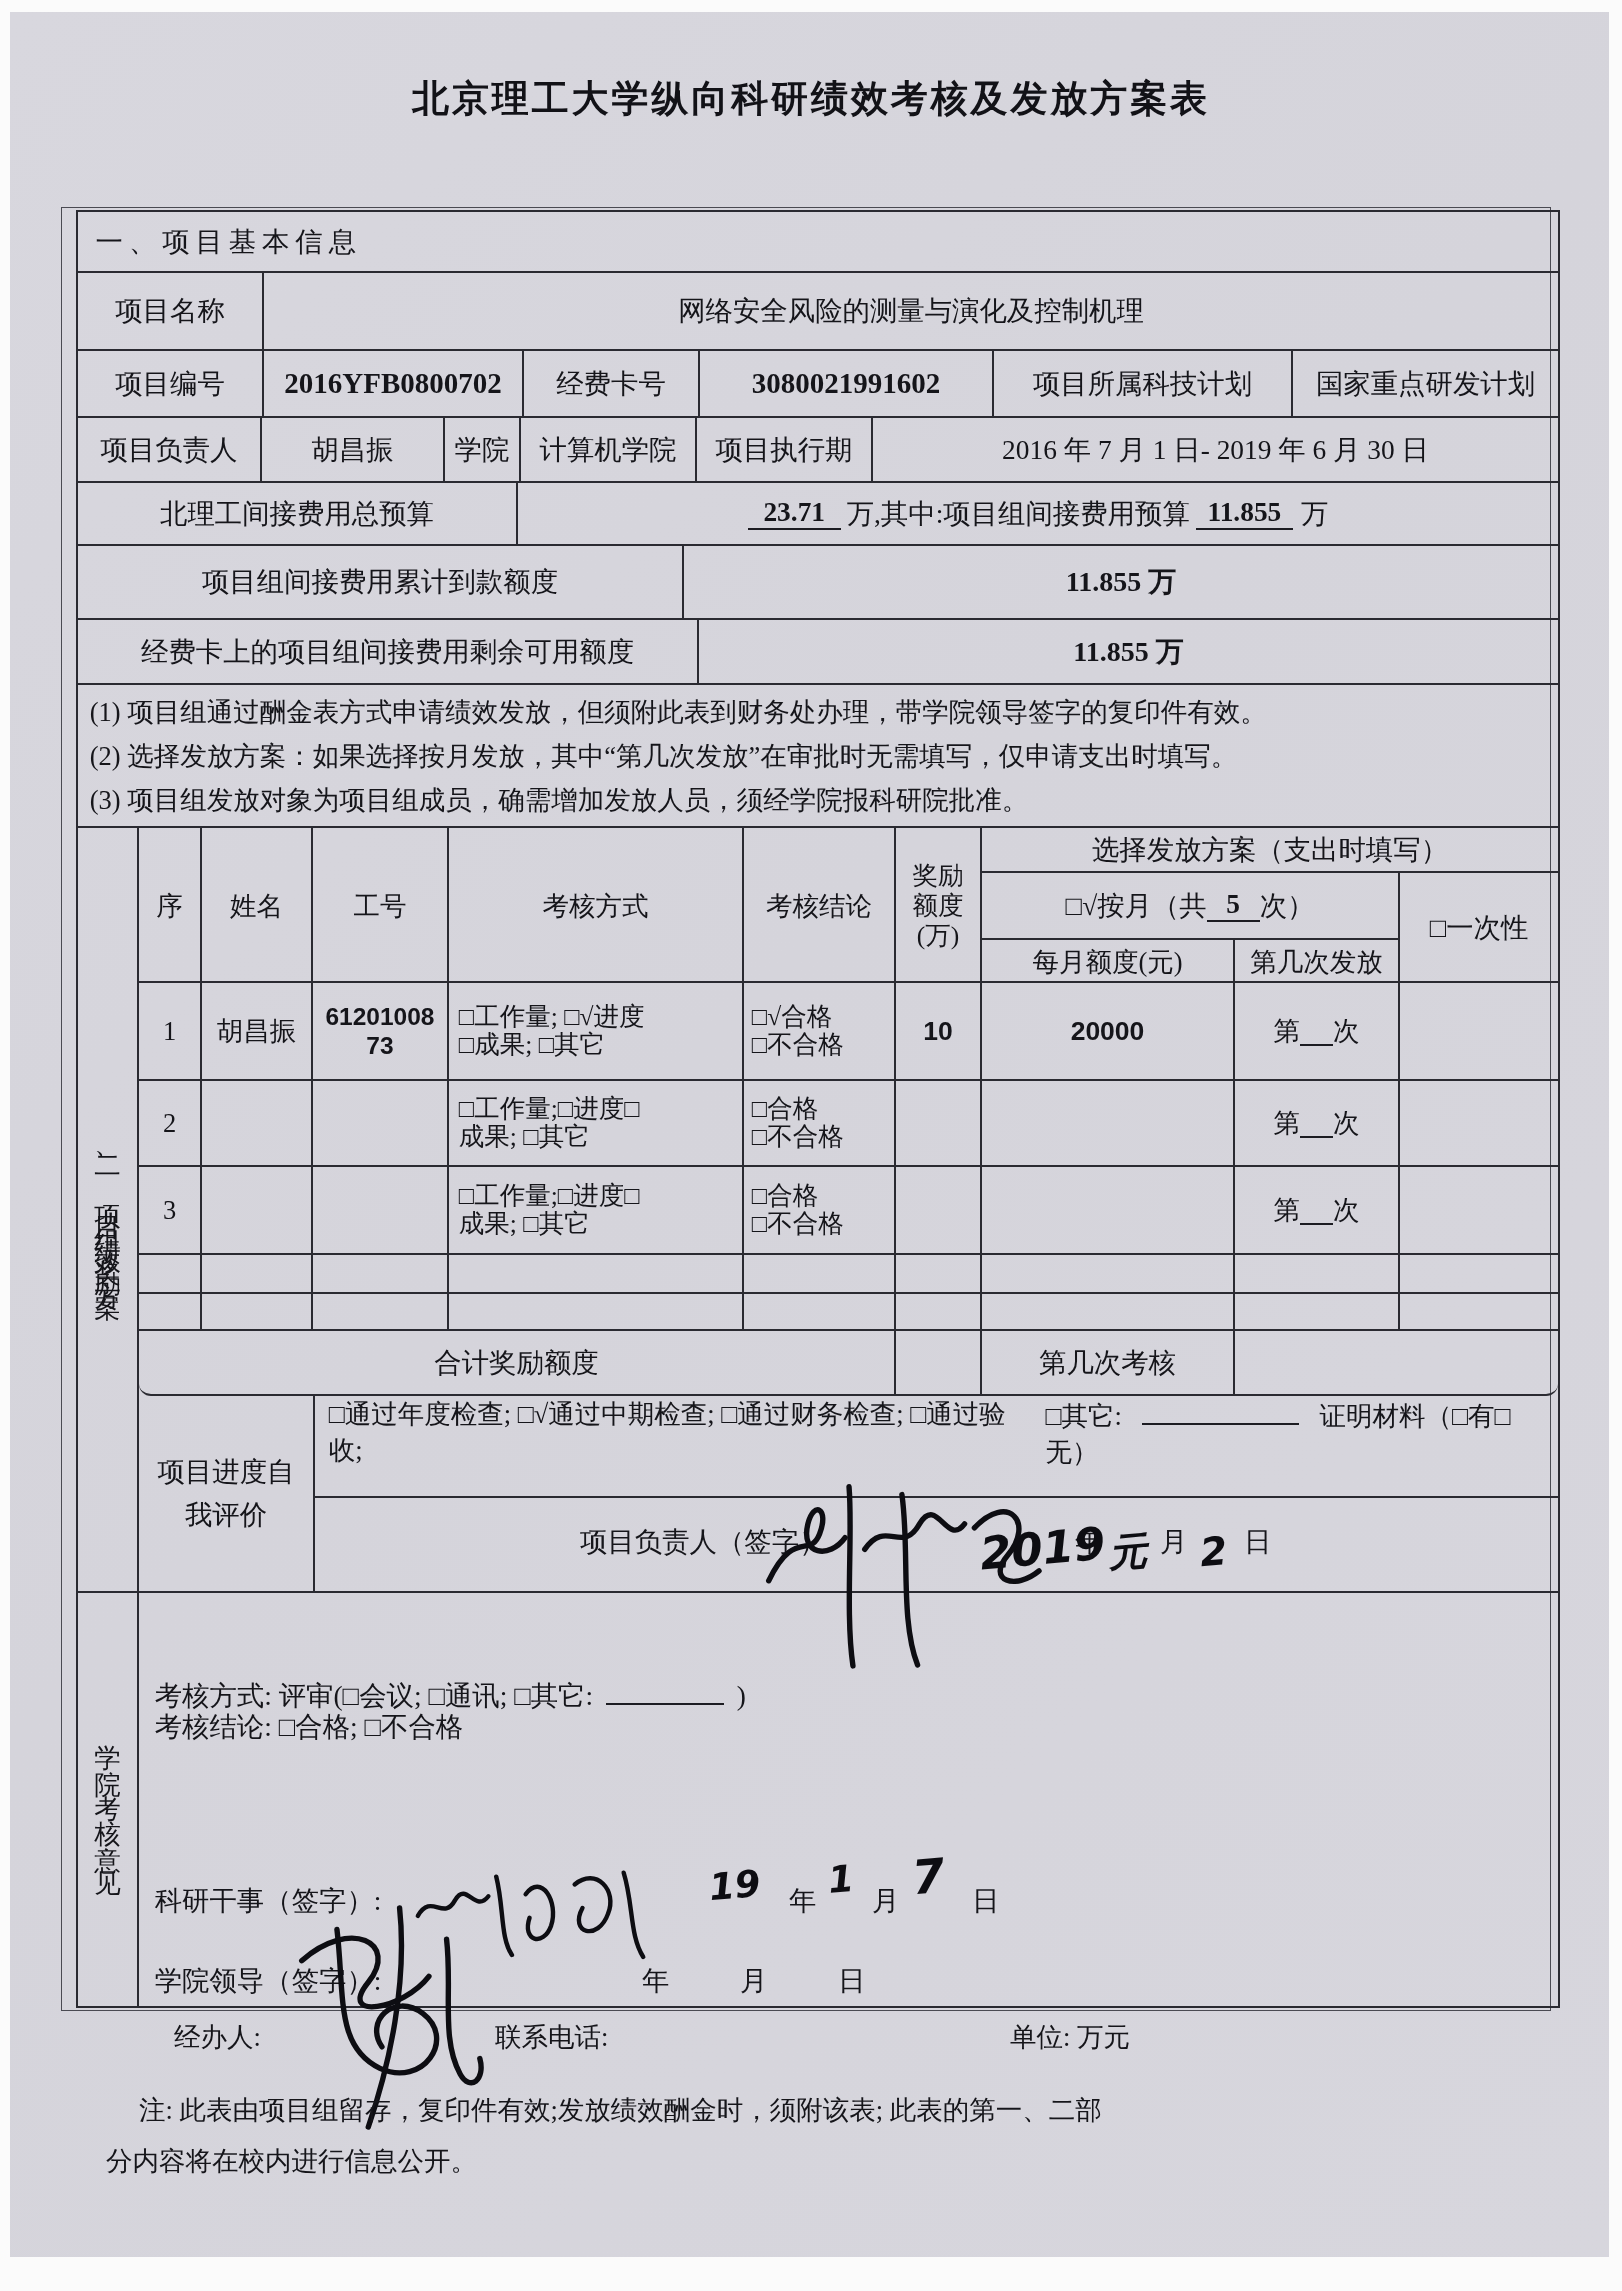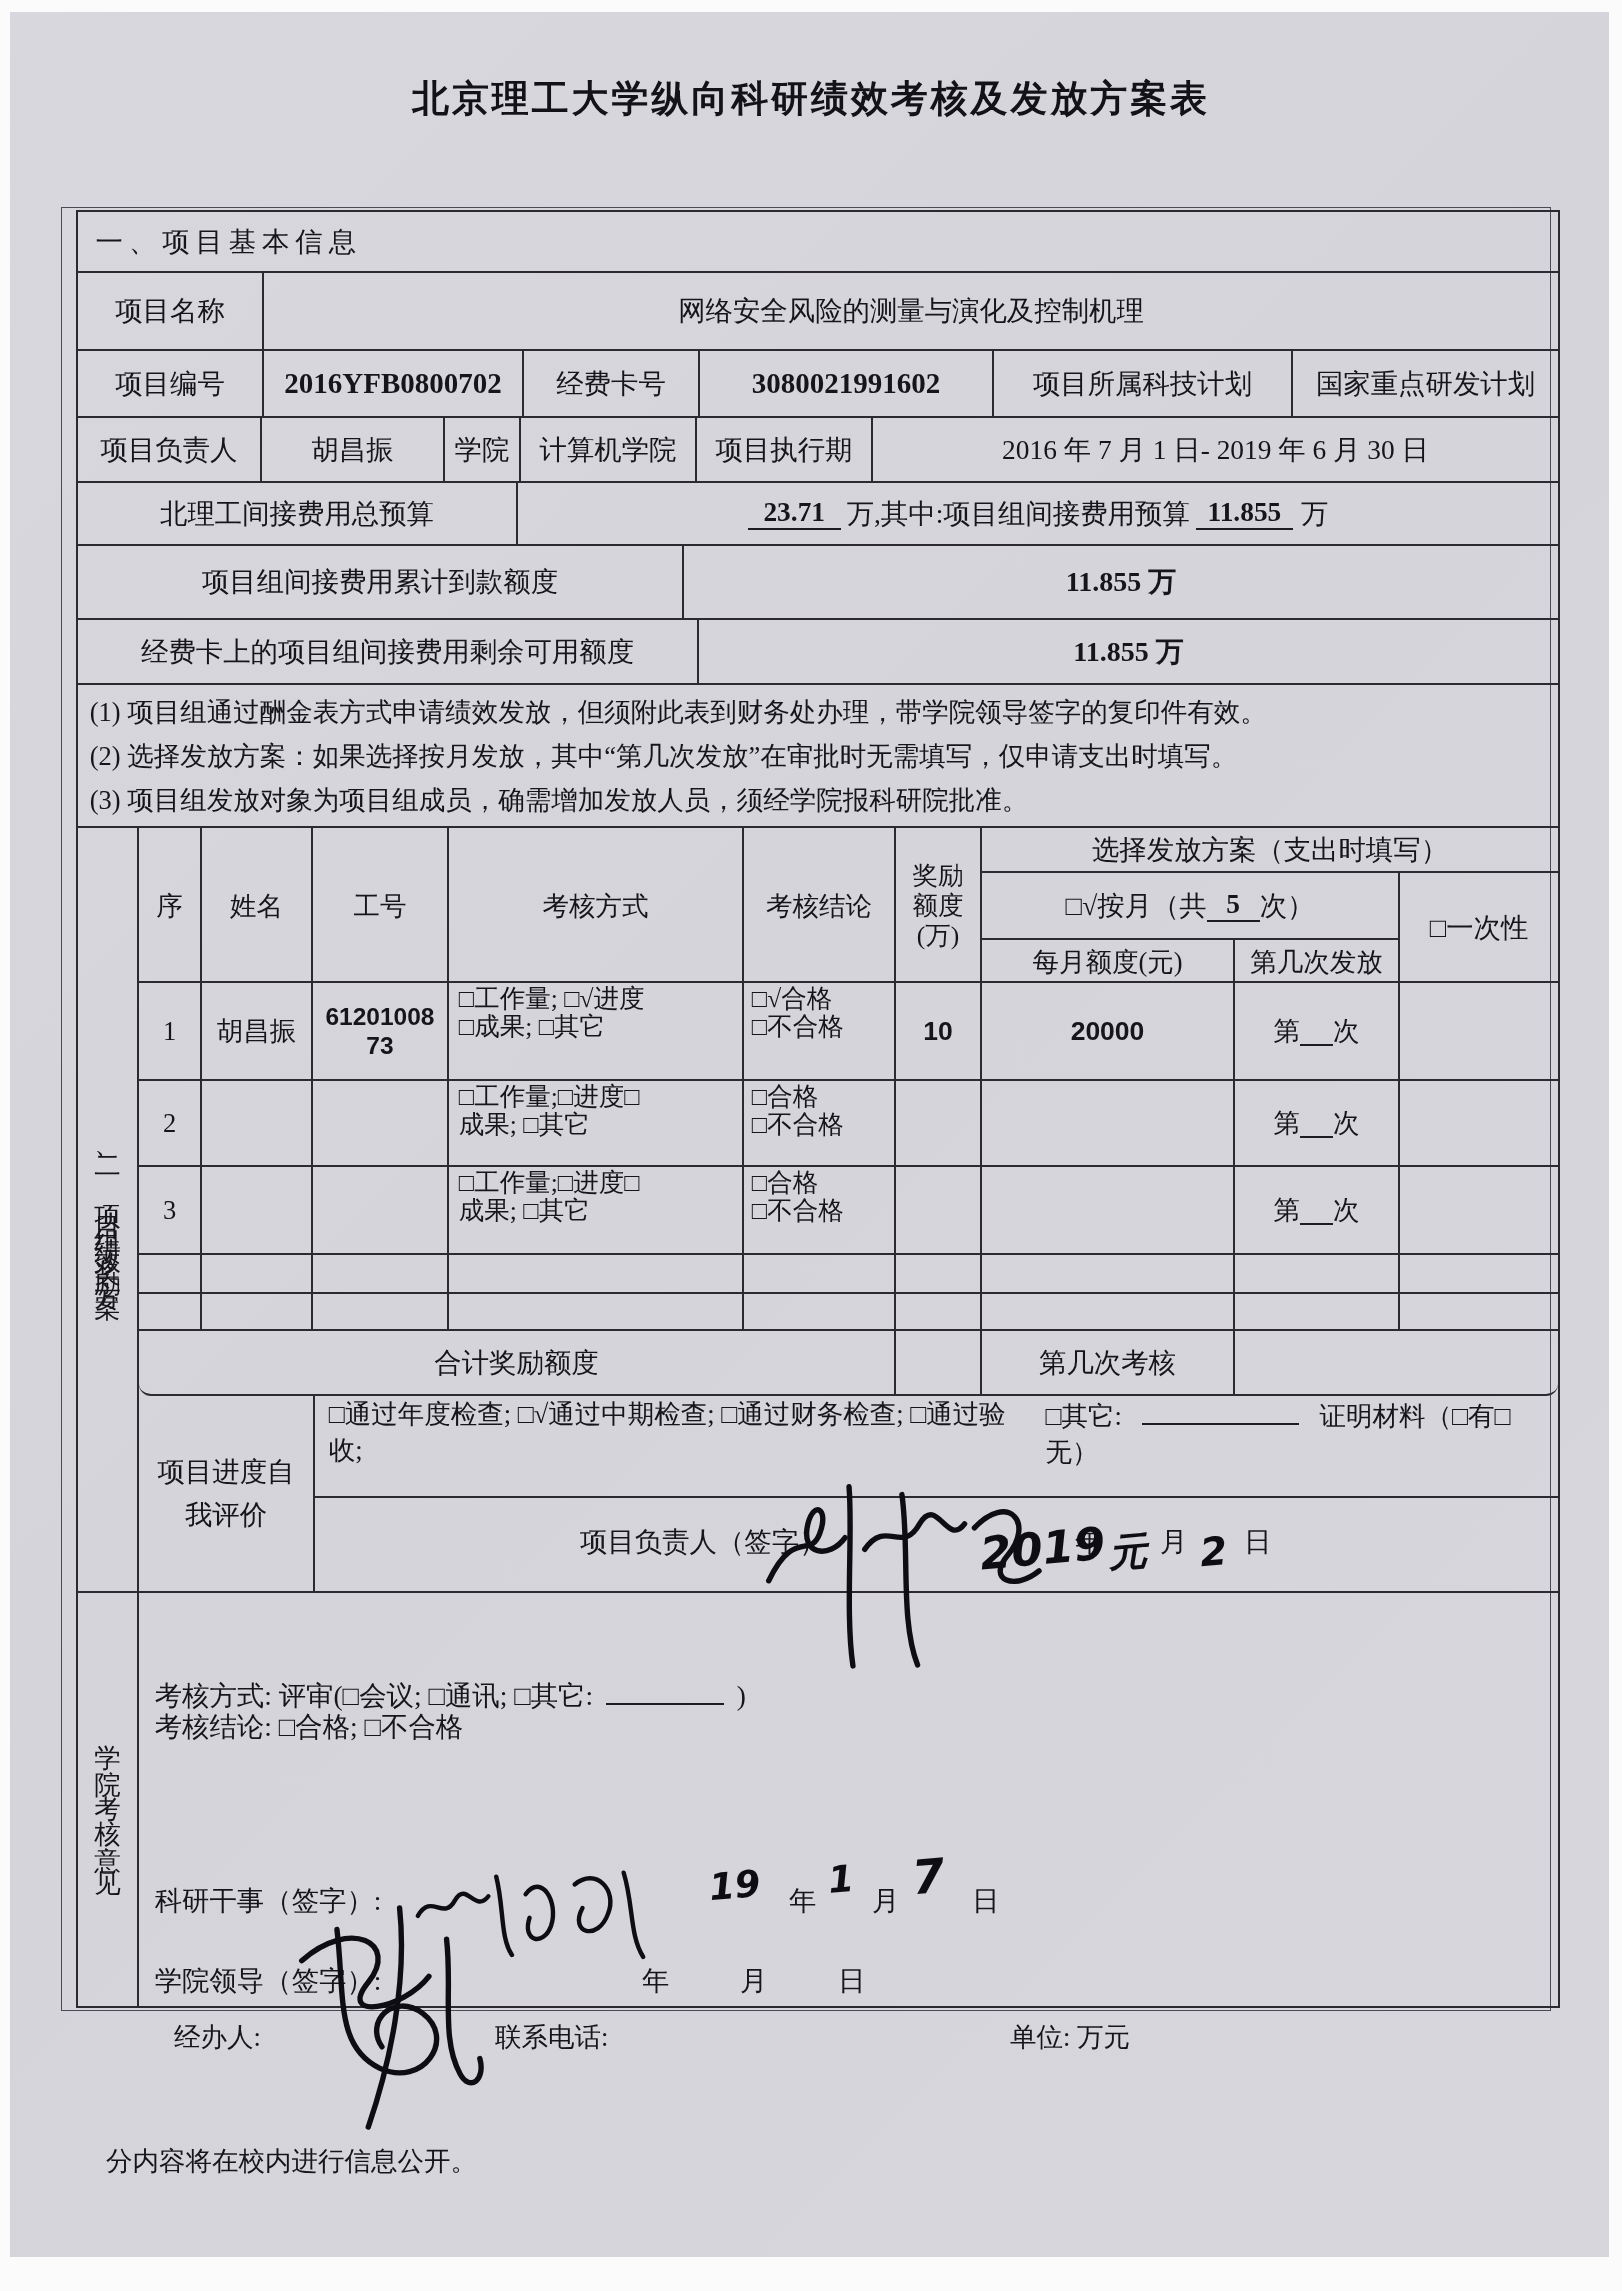--- a/index.html
+++ b/index.html
@@ -30,21 +30,21 @@
   .ul{border-bottom:2.5px solid #1c1c22;padding:0 15.7px;font-weight:bold;}
   
   .flexrow{display:flex;}
   .side{width:61px;border-right:2px solid var(--b);display:flex;align-items:center;justify-content:center;
         writing-mode:vertical-rl;text-orientation:upright;font-size:26.5px;letter-spacing:10.8px;padding:9.8px 0;}
   .main{flex:1;display:flex;flex-direction:column;}
   .g{display:grid;grid-template-columns:63px 111px 136px 295px 152px 86px 253px 165px 1fr;}
   .gc{border-right:2px solid var(--b);display:flex;align-items:center;justify-content:center;
       text-align:center;font-size:26.5px;padding:2px 3.9px;}
   .gc.norr{border-right:none;}
-  .gc.stack{flex-direction:column;justify-content:flex-start;align-items:flex-start;padding-left:9.8px;gap:0;font-size:25.5px;line-height:1.1;}
+  .gc.stack{flex-direction:column;justify-content:center;align-items:flex-start;padding-left:9.8px;gap:0;font-size:25.5px;line-height:1.1;}
   .hdr{height:155px;border-bottom:2px solid var(--b);grid-template-rows:45px 67px 43px;}
   .sp3{grid-row:1/4;}
   .amount-h{line-height:30px;word-break:break-all;padding:0 7.8px;}
   .drow{border-bottom:2px solid var(--b);}
   .sig-line{position:relative;flex:1;}
   .abs{position:absolute;white-space:nowrap;}
   .hw{position:absolute;font-family:"DejaVu Sans",sans-serif;font-style:italic;font-weight:600;
       color:var(--hw);transform:rotate(-5deg);white-space:nowrap;}
   svg.sig{position:absolute;overflow:visible;}
   svg.sig path{fill:none;stroke:var(--hw);stroke-linecap:round;stroke-linejoin:round;}
@@ -310,15 +310,16 @@
   <svg class="sig" style="left:274px;top:1900px" width="304" height="230" viewBox="0 0 310 235">
     <path d="M28,62 C78,18 128,44 96,84 C64,124 132,112 158,78" stroke-width="5.5"></path>
     <path d="M64,30 C72,96 62,150 108,172 C152,192 186,142 152,116 C122,94 92,124 110,150" stroke-width="5.5"></path>
     <path d="M176,40 C182,92 170,142 190,178 C200,196 216,184 210,162" stroke-width="5.5"></path>
     <path d="M128,8 C136,84 118,168 96,232" stroke-width="5.5"></path>
   </svg>
 
   <span class="footer-text" style="left:174px;top:2019px">经办人:</span>
   <span class="footer-text" style="left:495px;top:2019px">联系电话:</span>
   <span class="footer-text" style="left:1010px;top:2019px">单位: 万元</span>
+  <span class="footer-text" style="left:139px;top:2092px">注: 此表由项目组留存，复印件有效;发放绩效酬金时，须附该表; 此表的第一、二部</span>
   <span class="footer-text" style="left:106px;top:2143px">分内容将在校内进行信息公开。</span>
 </div>
 
 
 </body></html>

